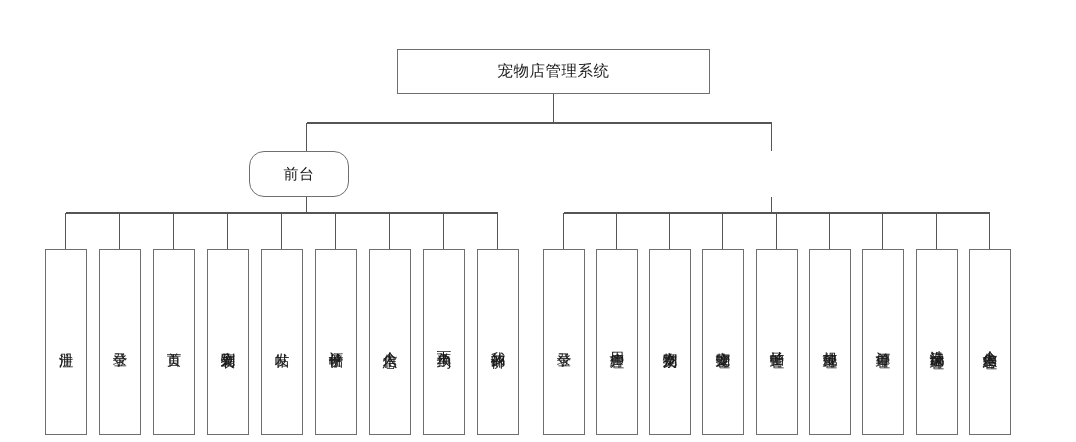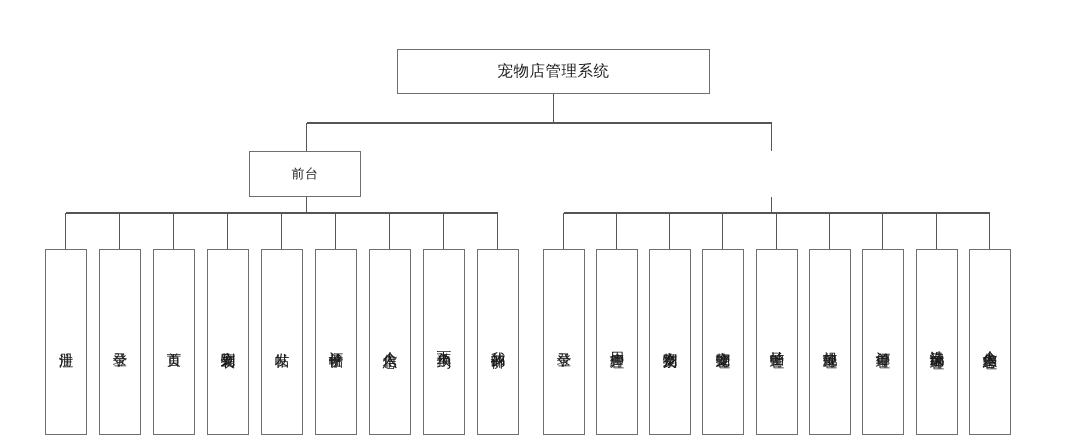--- a/index.html
+++ b/index.html
@@ -39,24 +39,25 @@
   }
   .node-root {
     left: 397px;
     top: 22px;
     width: 313px;
     height: 45px;
     font-size: 15.5px;
     letter-spacing: 0.5px;
   }
   .node-mid {
-    width: 112px;
+    width: 100px;
     height: 46px;
-    font-size: 13px;
+    font-size: 15px;
     letter-spacing: 0.5px;
+    border-radius: 15px;
   }
   .node-mid.front { left: 249px; top: 124px; }
   .node-mid.back  { left: 714px; top: 124px; }
 
   .node-leaf {
     top: 222px;
     width: 42px;
     height: 186px;
     font-size: 14.5px;
   }

